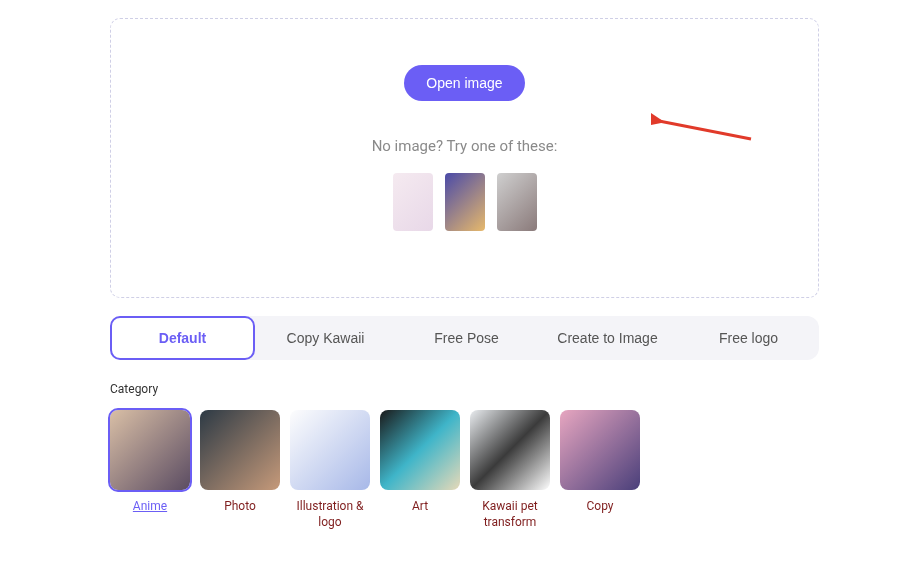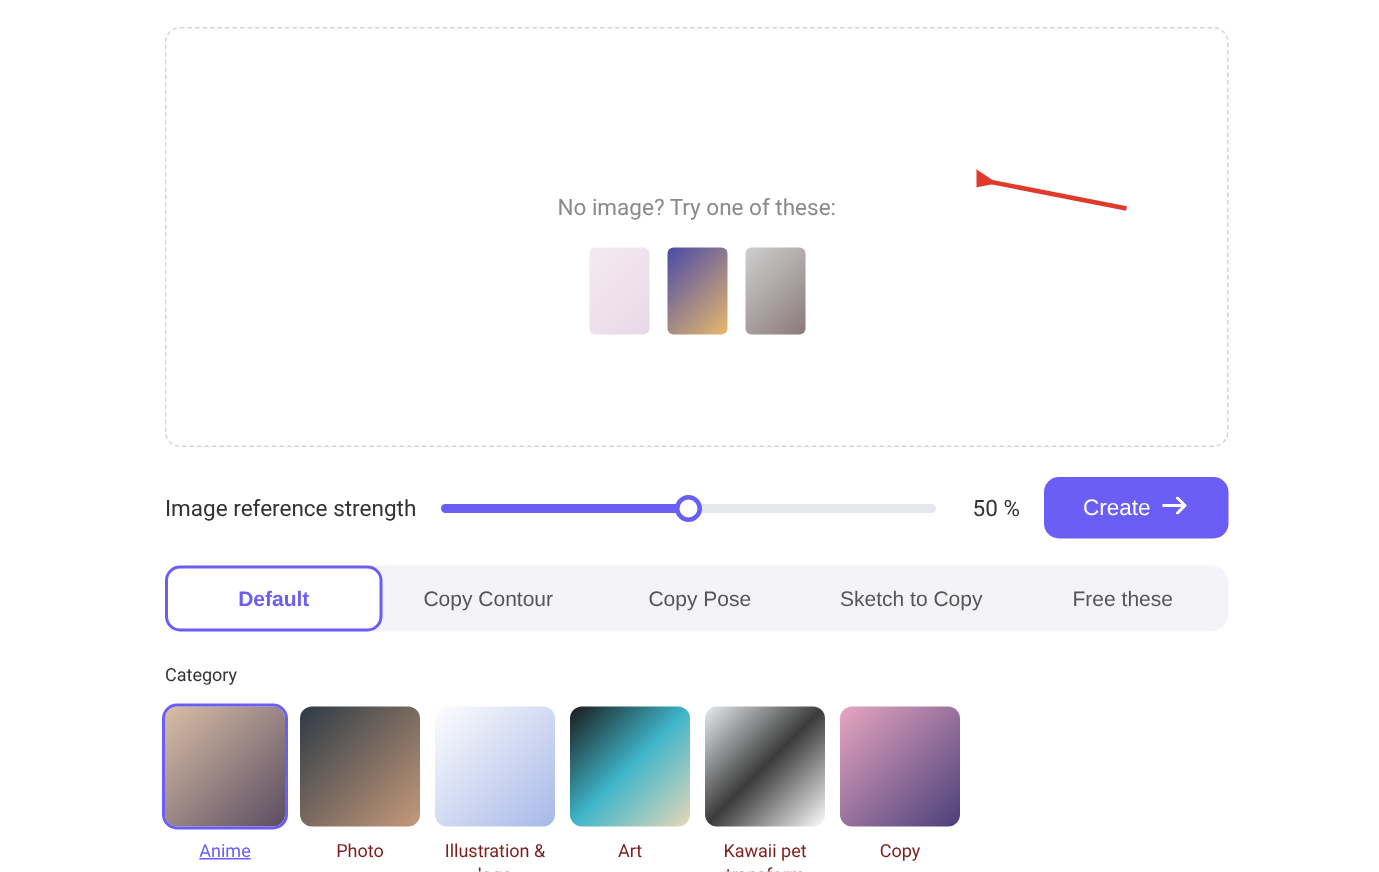--- a/index.html
+++ b/index.html
@@ -192,61 +192,44 @@
   .c3{background:linear-gradient(135deg,#fdfdfd,#a7b8e8);}
   .c4{background:linear-gradient(135deg,#1a1a1a,#3fb5c9,#e6d9b8);}
   .c5{background:linear-gradient(135deg,#e9ecef,#3b3b3b,#fefefe);}
   .c6{background:linear-gradient(135deg,#e7a6c0,#4a3f7a);}
 </style>
 </head>
 <body>
 
 <div class="container">
   <div class="drop-area">
+    <button class="open-image-btn">Open image</button>
     <svg class="arrow" width="110" height="40">
       <defs>
         <marker id="ah" markerWidth="12" markerHeight="10" refX="2" refY="5" orient="auto">
           <polygon points="0,5 12,0 12,10" fill="#e13a2a"></polygon>
         </marker>
       </defs>
       <line x1="100" y1="32" x2="8" y2="14" stroke="#e13a2a" stroke-width="3" marker-end="url(#ah)"></line>
     </svg>
     <div class="hint">No image? Try one of these:</div>
     <div class="sample-row">
       <div class="sample g1"></div>
       <div class="sample g2"></div>
       <div class="sample g3"></div>
     </div>
   </div>
 
-  <div class="strength-row">
-    <div class="strength-label">Image reference strength</div>
-    <div class="slider-wrap">
-      <div class="slider-track">
-        <div class="slider-fill" id="sfill" style="width: 50%;"></div>
-        <div class="slider-thumb" id="sthumb" style="left: 50%;"></div>
-      </div>
-    </div>
-    <div class="strength-val">50 %</div>
-    <button class="create-btn">
-      <span>Create</span>
-      <span>
-        <svg width="18" height="12" viewBox="0 0 18 12">
-            <path d="M0 6 H14 M10 1 L15 6 L10 11" stroke="#fff" stroke-width="2" fill="none" stroke-linecap="round" stroke-linejoin="round"></path>
-          </svg>
-      </span>
-    </button>
-  </div>
 
   <div class="tabs">
     <button class="tab active">Default</button>
-    <button class="tab">Copy Contour</button>
-    <button class="tab">Copy Pose</button>
-    <button class="tab">Sketch to Copy</button>
-    <button class="tab">Free these</button>
+    <button class="tab">Copy Kawaii</button>
+    <button class="tab">Free Pose</button>
+    <button class="tab">Create to Image</button>
+    <button class="tab">Free logo</button>
   </div>
 
   <div class="category-label">Category</div>
 
   <div class="category-row">
     <div class="cat-item selected">
       <div class="cat-thumb c1"></div>
       <div class="cat-label">Anime</div>
     </div>
     <div class="cat-item">

